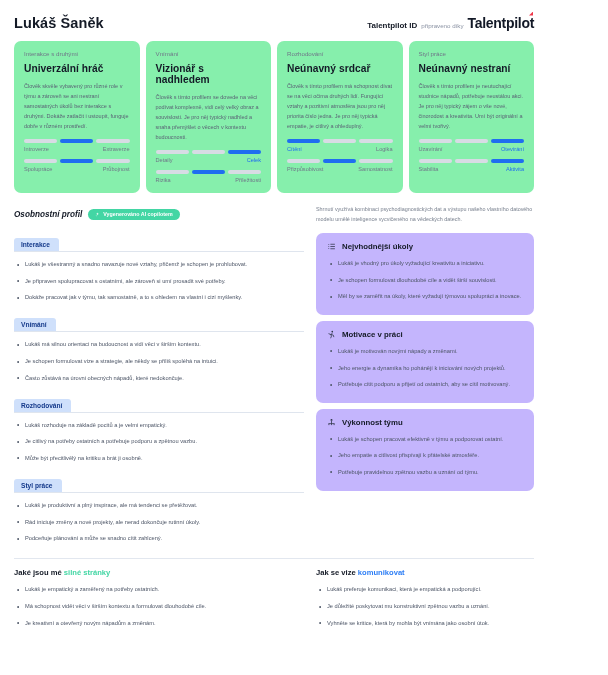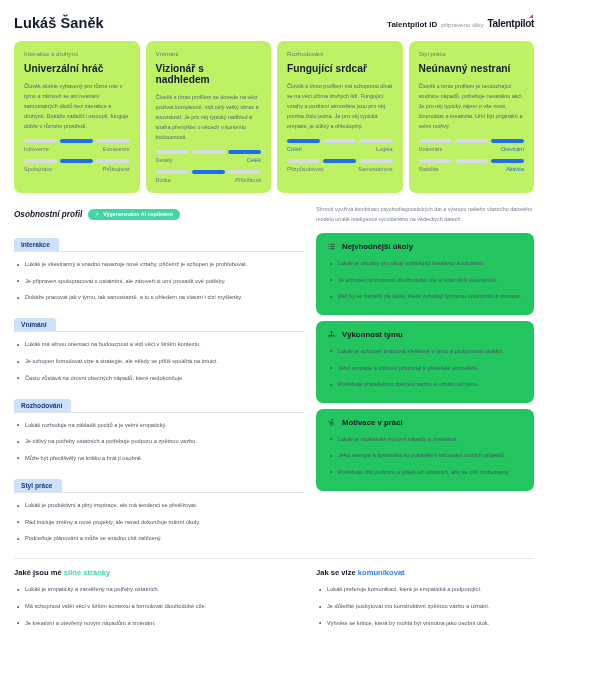--- a/index.html
+++ b/index.html
@@ -18,32 +18,32 @@
     height: 38px;
     display: flex;
     align-items: center;
     justify-content: space-between;
     padding-top: 8px;
   }
   .person-name { font-size: 14.5px; font-weight: 700; letter-spacing: .1px; color: #141a26; }
   .brandline { display: flex; align-items: baseline; gap: 4px; }
   .brand-pid { font-size: 8px; font-weight: 700; color: #141a26; }
   .brand-sub { font-size: 6.2px; color: #8a92a3; }
-  .brand-logo { font-size: 10px; font-weight: 700; color: #121826; letter-spacing: -.3px; position: relative; }
+  .brand-logo { font-size: 14px; font-weight: 700; color: #121826; letter-spacing: -.3px; position: relative; }
   .brand-logo .tick {
     position: absolute; top: -3.5px; right: 1px;
     width: 4px; height: 4px; background: #f0374a;
     clip-path: polygon(0 100%, 100% 0, 100% 100%);
   }
 
   
   .cards { display: flex; gap: 6px; margin-top: 3px; }
   .pcard {
     flex: 1 1 0;
-    background: #bef264;
+    background: #86efac;
     border-radius: 7px;
     padding: 9px 10px 10px 10px;
     min-width: 0;
   }
   .pcard-eyebrow { font-size: 6.2px; color: #6f7788; margin-bottom: 6px; }
   .pcard-title { font-size: 10.2px; font-weight: 700; color: #131926; margin-bottom: 7px; letter-spacing: .05px; }
   .pcard-desc { font-size: 5.5px; line-height: 1.82; color: #5a6375; margin-bottom: 8px; min-height: 45px; }
 
   .slider { margin-top: 7px; }
   .slider-track { display: flex; gap: 3px; }
@@ -92,21 +92,21 @@
     margin-bottom: 5.5px;
   }
   .blist li::before {
     content: "•";
     position: absolute; left: 3px; top: -0.5px;
     color: #4c5566; font-size: 6.5px;
   }
 
   
   .gcard {
-    background: #22c55e;
+    background: #c4b5fd;
     border-radius: 7px;
     padding: 9px 11px 7px 11px;
     margin-bottom: 6px;
   }
   .gcard-head { display: flex; align-items: center; gap: 6px; margin-bottom: 7px; }
   .gcard-icon { width: 9px; height: 9px; flex: none; color: #2b3344; }
   .gcard-title { font-size: 7.8px; font-weight: 700; color: #141a26; }
 
   
   .bottom {
@@ -188,21 +188,21 @@
             <div class="seg"></div>
           </div>
           <div class="slider-labels">
             <span>Rizika</span>
             <span>Příležitosti</span>
           </div>
         </div>
       </div>
       <div class="pcard">
         <div class="pcard-eyebrow">Rozhodování</div>
-        <div class="pcard-title">Fungující srdcař</div>
+        <div class="pcard-title">Neúnavný srdcař</div>
         <div class="pcard-desc">Člověk s tímto profilem má schopnost dívat se na věci očima druhých lidí. Fungující vztahy a pozitivní atmosféra jsou pro něj priorita číslo jedna. Je pro něj typická empatie, je citlivý a ohleduplný.</div>
         <div class="slider">
           <div class="slider-track">
             <div class="seg on"></div>
             <div class="seg"></div>
             <div class="seg"></div>
           </div>
           <div class="slider-labels">
             <span class="active">Cítění</span>
             <span>Logika</span>
@@ -297,44 +297,44 @@
           </div>
           <ul class="blist">
             <li>Lukáš je vhodný pro úkoly vyžadující kreativitu a iniciativu.</li>
             <li>Je schopen formulovat dlouhodobé cíle a vidět širší souvislosti.</li>
             <li>Měl by se zaměřit na úkoly, které vyžadují týmovou spolupráci a inovace.</li>
           </ul>
         </div>
         <div class="gcard">
           <div class="gcard-head">
             <svg class="gcard-icon" viewBox="0 0 24 24">
+              <circle cx="14" cy="4.5" r="2.2" fill="#2b3344"></circle>
+              <path fill="none" stroke="#2b3344" stroke-width="2" stroke-linecap="round" d="M14 9l-4 3 2 4-2 5M12 12l5 2 1 4M10 12L5 10"></path>
+            </svg>
+            <div class="gcard-title">Motivace v práci</div>
+          </div>
+          <ul class="blist">
+            <li>Lukáš je motivován novými nápady a změnami.</li>
+            <li>Jeho energie a dynamika ho pohánějí k iniciování nových projektů.</li>
+            <li>Potřebuje cítit podporu a přijetí od ostatních, aby se cítil motivovaný.</li>
+          </ul>
+        </div>
+        <div class="gcard">
+          <div class="gcard-head">
+            <svg class="gcard-icon" viewBox="0 0 24 24">
               <circle cx="12" cy="5" r="2.6" fill="#2b3344"></circle>
               <path fill="#2b3344" d="M11 8h2v7h-2z"></path>
               <path fill="none" stroke="#2b3344" stroke-width="2" d="M4 15h16M5 15v4M19 15v4M12 15v4"></path>
             </svg>
             <div class="gcard-title">Výkonnost týmu</div>
           </div>
           <ul class="blist">
             <li>Lukáš je schopen pracovat efektivně v týmu a podporovat ostatní.</li>
             <li>Jeho empatie a citlivost přispívají k přátelské atmosféře.</li>
             <li>Potřebuje pravidelnou zpětnou vazbu a uznání od týmu.</li>
-          </ul>
-        </div>
-        <div class="gcard">
-          <div class="gcard-head">
-            <svg class="gcard-icon" viewBox="0 0 24 24">
-              <circle cx="14" cy="4.5" r="2.2" fill="#2b3344"></circle>
-              <path fill="none" stroke="#2b3344" stroke-width="2" stroke-linecap="round" d="M14 9l-4 3 2 4-2 5M12 12l5 2 1 4M10 12L5 10"></path>
-            </svg>
-            <div class="gcard-title">Motivace v práci</div>
-          </div>
-          <ul class="blist">
-            <li>Lukáš je motivován novými nápady a změnami.</li>
-            <li>Jeho energie a dynamika ho pohánějí k iniciování nových projektů.</li>
-            <li>Potřebuje cítit podporu a přijetí od ostatních, aby se cítil motivovaný.</li>
           </ul>
         </div>
       </div>
   </div>
 
   <div class="bottom" id="bottom">
       <div class="bot-col">
         <div class="bot-title"><span>Jaké jsou mé </span><span class="hl-green" style="color: rgb(67, 214, 164);">silné stránky</span></div>
         <ul class="blist">
           <li>Lukáš je empatický a zaměřený na potřeby ostatních.</li>

